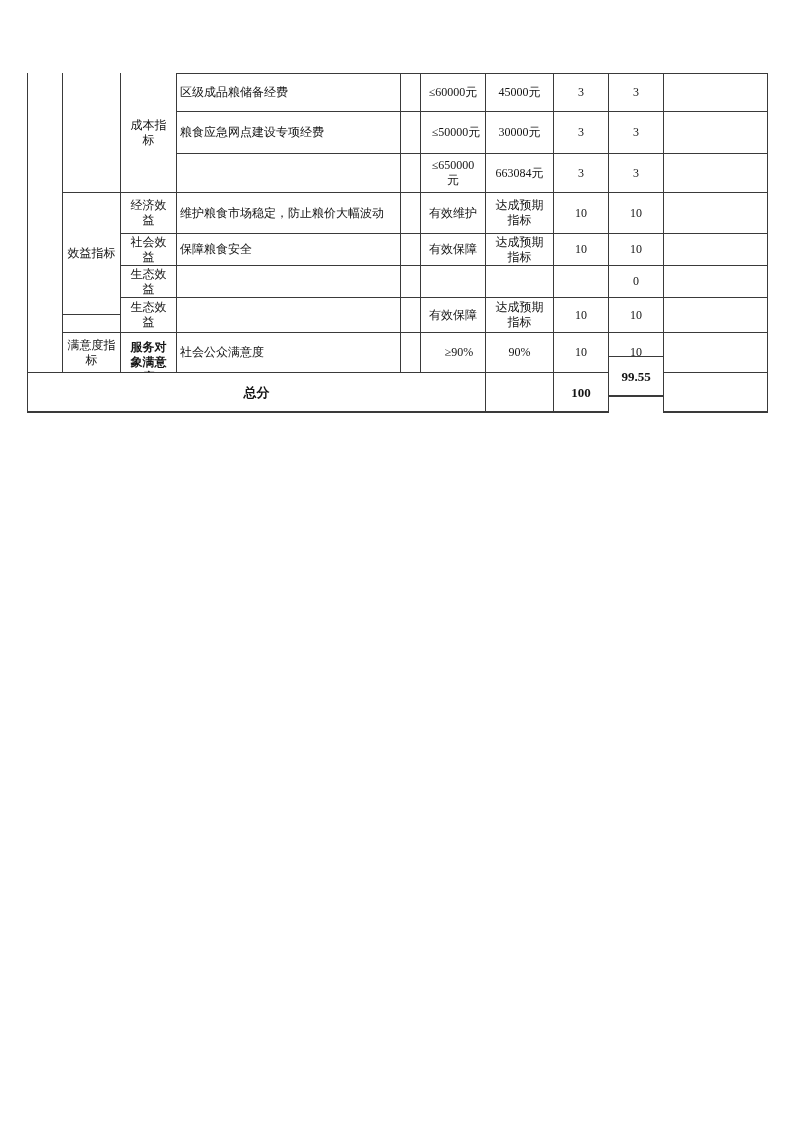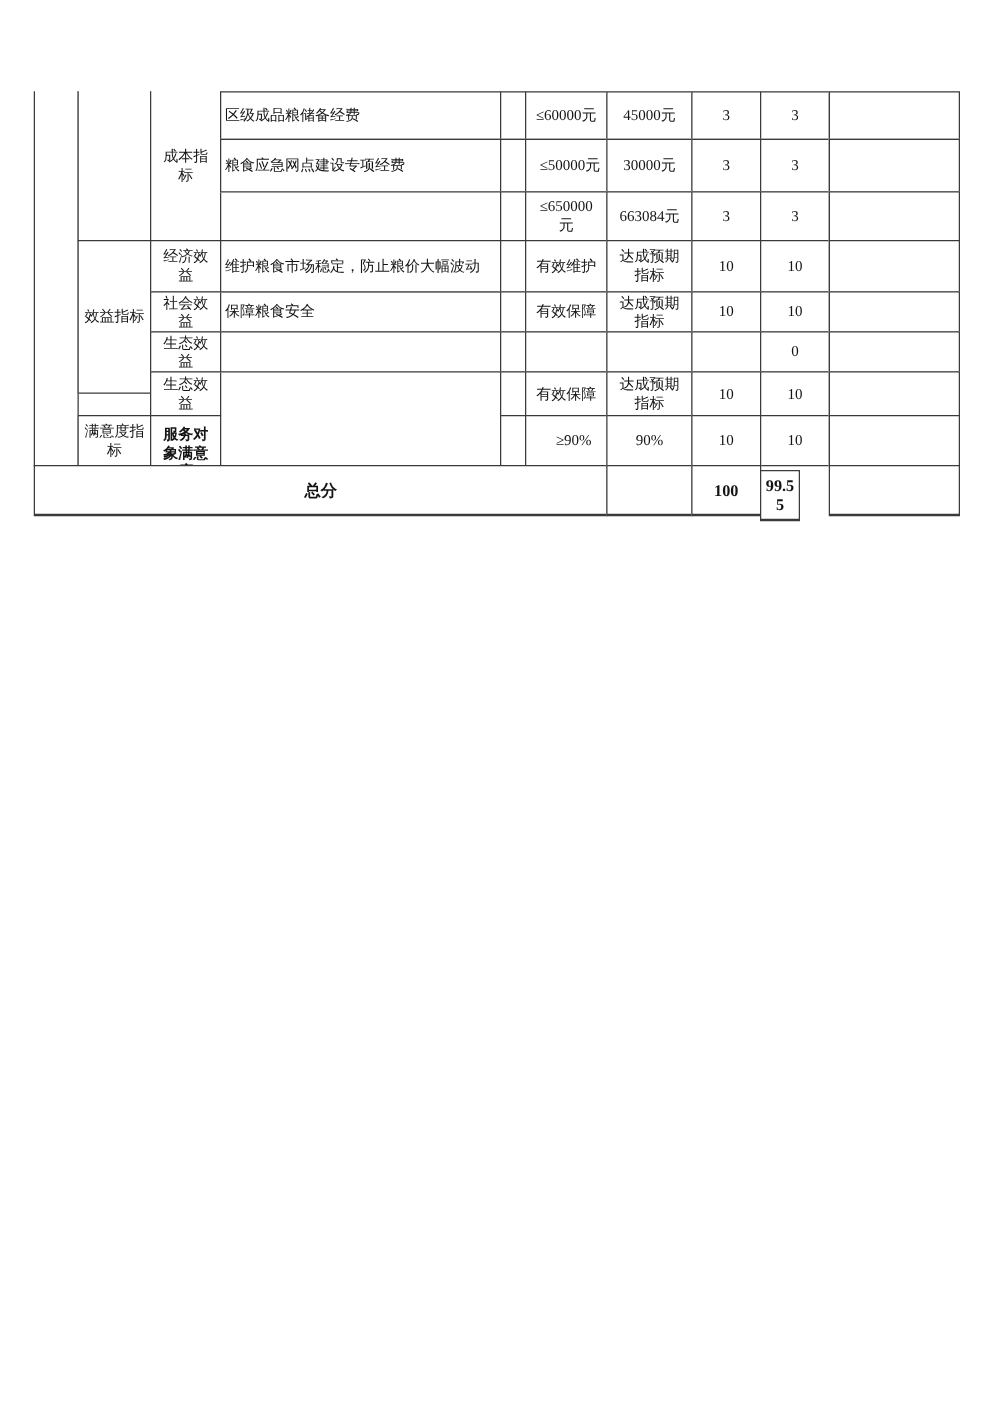--- a/index.html
+++ b/index.html
@@ -42,20 +42,21 @@
     <div class="c padC" style="left:120px;top:233px;width:57px;height:33px">社会效益</div>
     <div class="c padC" style="left:120px;top:265px;width:57px;height:33px">生态效益</div>
     <div class="c padC" style="left:120px;top:297px;width:57px;height:36px">生态效益</div>
     <div class="c padC cliptop" style="left:120px;top:332px;width:57px;height:41px">服务对象满意度</div>
 
     <div class="c lft" style="left:176px;top:73px;width:225px;height:39px">区级成品粮储备经费</div>
     <div class="c lft" style="left:176px;top:111px;width:257px;height:43px">粮食应急网点建设专项经费</div>
     <div class="c lft" style="left:176px;top:233px;width:225px;height:33px">保障粮食安全</div>
     <div class="c lft" style="left:176px;top:192px;width:225px;height:42px">维护粮食市场稳定，防止粮价大幅波动</div>
     <div class="c lft" style="left:176px;top:265px;width:225px;height:33px"></div>
+    <div class="c lft" style="left:176px;top:332px;width:225px;height:41px">社会公众满意度</div>
 
     <div class="c" style="left:400px;top:73px;width:21px;height:39px"></div>
     <div class="c" style="left:400px;top:111px;width:21px;height:43px"></div>
     <div class="c" style="left:400px;top:153px;width:21px;height:40px"></div>
     <div class="c" style="left:400px;top:192px;width:21px;height:42px"></div>
     <div class="c" style="left:400px;top:233px;width:21px;height:33px"></div>
     <div class="c" style="left:400px;top:265px;width:21px;height:33px"></div>
     <div class="c" style="left:400px;top:297px;width:21px;height:36px"></div>
     <div class="c" style="left:400px;top:332px;width:21px;height:41px"></div>
 
@@ -100,17 +101,17 @@
     <div class="c" style="left:663px;top:153px;width:105px;height:40px"></div>
     <div class="c" style="left:663px;top:192px;width:105px;height:42px"></div>
     <div class="c" style="left:663px;top:233px;width:105px;height:33px"></div>
     <div class="c" style="left:663px;top:265px;width:105px;height:33px"></div>
     <div class="c" style="left:663px;top:297px;width:105px;height:36px"></div>
     <div class="c" style="left:663px;top:332px;width:105px;height:41px"></div>
 
     <div class="c tot bb2" style="left:27px;top:372px;width:459px;height:41px">总分</div>
     <div class="c bb2" style="left:485px;top:372px;width:69px;height:41px"></div>
     <div class="c tot bb2" style="left:553px;top:372px;width:56px;height:41px">100</div>
-    <div class="c tot bb2" style="left:608px;top:376px;width:32px;height:41px">99.55</div>
+    <div class="c tot bb2" style="left:608px;top:356px;width:56px;height:41px">99.55</div>
     <div class="c bb2" style="left:663px;top:372px;width:105px;height:41px"></div>
 
   </div>
 </div>
 
 </body></html>

